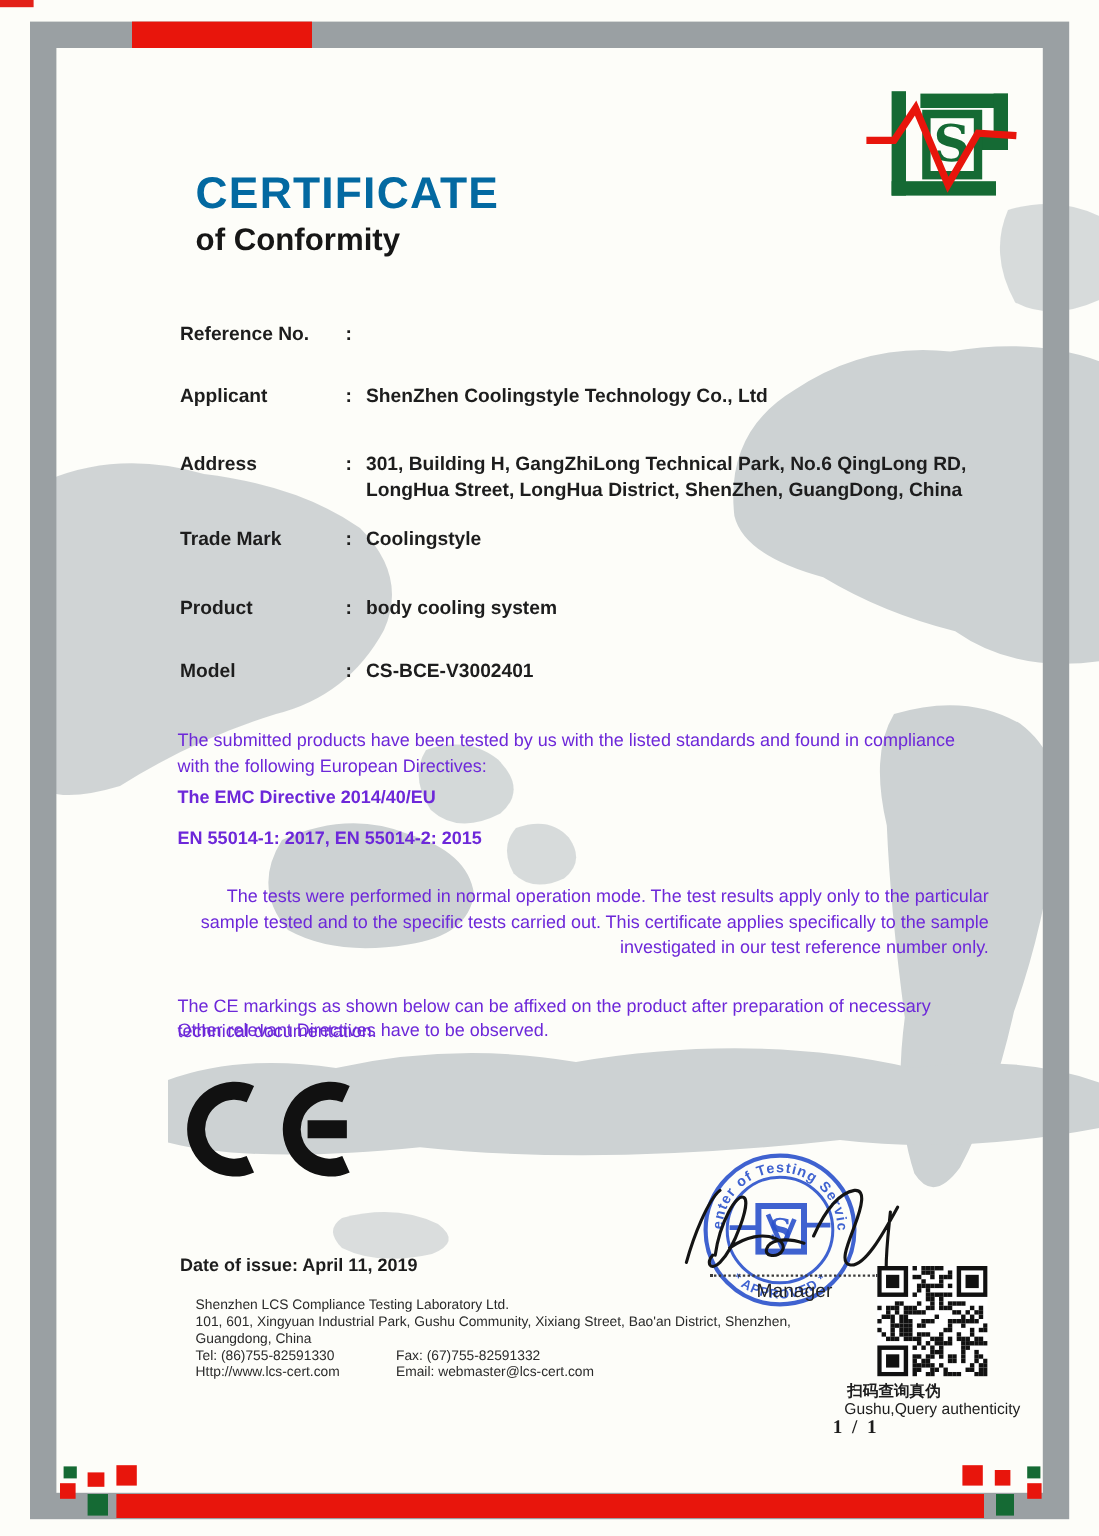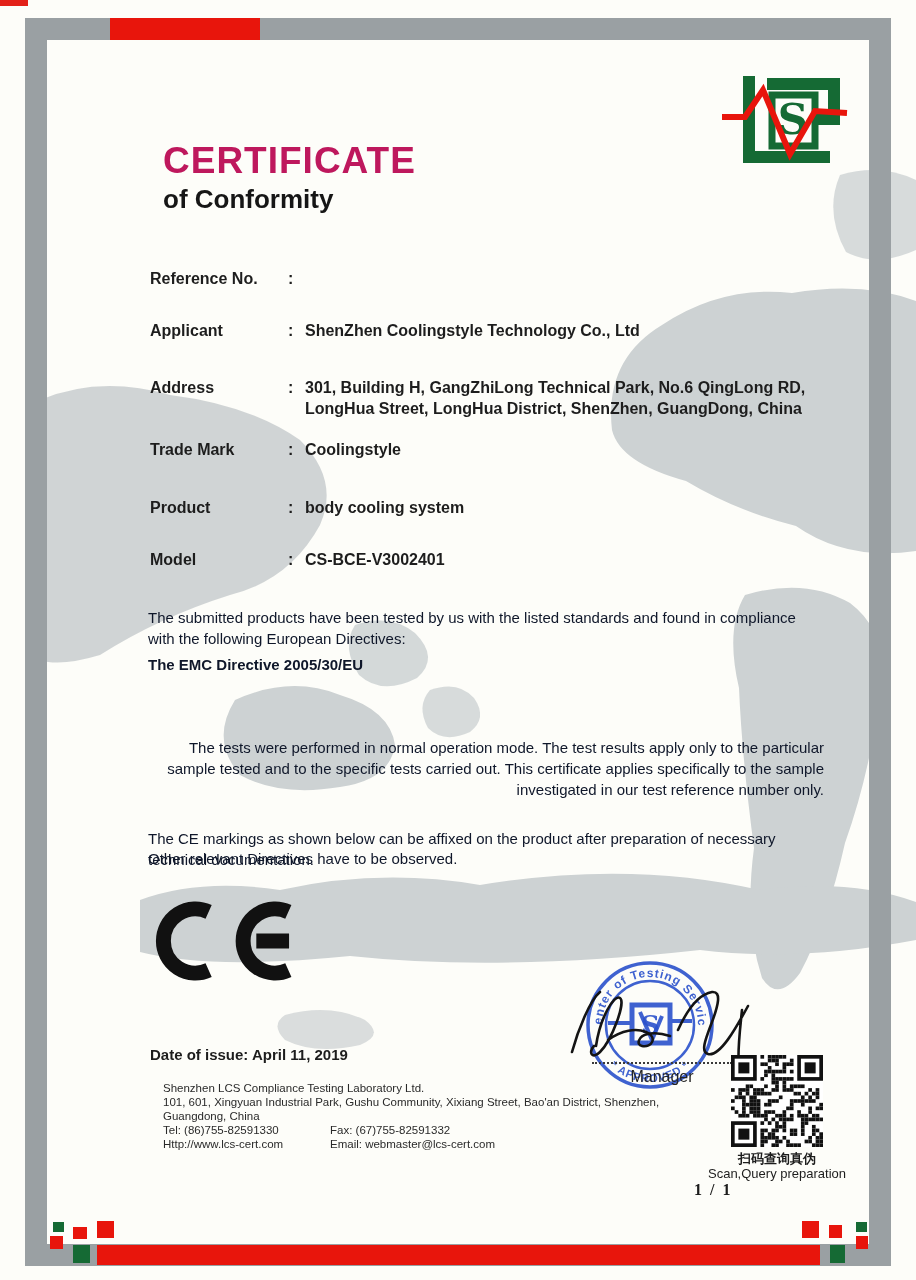--- a/index.html
+++ b/index.html
@@ -14,48 +14,48 @@
   .frame{position:absolute;left:25px;top:18px;width:866px;height:1248px;
          border:22px solid #9aa0a3;box-sizing:border-box;z-index:1;}
   .corner-red{position:absolute;left:0;top:0;width:28px;height:6px;background:#e32119;z-index:1;}
   .top-red{position:absolute;left:110px;top:18px;width:150px;height:22px;background:#e8150c;z-index:2;}
   .bottom-red-bar{position:absolute;left:97px;top:1245px;width:723px;height:20px;background:#e8150c;z-index:2;}
   .sq{position:absolute;z-index:3;}
   
   .logo{position:absolute;left:700px;top:68px;width:180px;height:110px;z-index:2;}
   
   .title{position:absolute;left:163px;top:140px;z-index:2;}
-  .title .main{font-size:37px;font-weight:700;letter-spacing:1px;color:#be185d;}
+  .title .main{font-size:37px;font-weight:700;letter-spacing:1px;color:#0369a1;}
   .title .sub{font-size:26px;font-weight:700;margin-top:2px;color:#161616;}
   
   .fields{position:absolute;left:150px;top:0;z-index:2;width:680px;}
   .field-row{position:absolute;display:flex;font-size:16px;font-weight:700;line-height:21px;}
   .field-row .lbl{width:138px;}
   .field-row .col{width:17px;}
   .field-row .val{width:520px;}
   .fr1{top:268px}.fr2{top:320px}.fr3{top:377px}.fr4{top:439px}.fr5{top:497px}.fr6{top:549px}
   
-  .bodytext{position:absolute;left:148px;width:676px;font-size:15px;line-height:21px;color:#0f172a;z-index:2;}
+  .bodytext{position:absolute;left:148px;width:676px;font-size:15px;line-height:21px;color:#6d28d9;z-index:2;}
   .b-intro{top:607px;}
   .b-dir{top:654px;font-weight:700;}
   .b-std{top:688px;font-weight:700;}
   .b-tests{top:737px;text-align:right;}
   .b-ce{top:828px;}
   .b-other{top:848px;}
   
   .cemark{position:absolute;left:146px;top:886px;z-index:2;}
   
   .dateline{position:absolute;left:150px;top:1046px;font-size:15px;font-weight:700;z-index:3;}
   
   .stampwrap{position:absolute;left:0;top:0;z-index:2;}
   .dotline{position:absolute;left:592px;top:1062px;width:140px;border-bottom:2px dotted #3a3a3a;z-index:3;}
   .manager{position:absolute;left:592px;top:1068px;width:140px;text-align:center;font-size:16px;color:#242424;z-index:3;}
   
   .qr{position:absolute;left:731px;top:1055px;width:92px;height:92px;z-index:4;}
-  .qr-cap-cn{position:absolute;left:706px;top:1150px;width:142px;text-align:center;font-size:13px;font-weight:700;z-index:3;}
+  .qr-cap-cn{position:absolute;left:706px;top:1150px;width:142px;font-size:13px;font-weight:700;z-index:3;}
   .qr-cap-en{position:absolute;left:686px;top:1166px;width:182px;text-align:center;font-size:13px;z-index:3;}
   .pagenum{position:absolute;left:694px;top:1181px;font-size:16px;font-weight:700;letter-spacing:2px;
            font-family:Liberation Serif, serif;z-index:3;}
   
   .footer{position:absolute;left:163px;top:1081px;width:520px;font-size:11.5px;line-height:14px;color:#2a2a2a;z-index:2;}
   .footer .cols{display:flex;}
   .footer .c1{width:167px;}
 </style>
 </head>
 <body>
@@ -135,21 +135,22 @@
       <span class="val">body cooling system</span>
     </div>
     <div class="field-row fr6">
       <span class="lbl">Model</span>
       <span class="col">:</span>
       <span class="val">CS-BCE-V3002401</span>
     </div>
   </div>
 
   <div class="bodytext b-intro">The submitted products have been tested by us with the listed standards and found in compliance with the following European Directives:</div>
-  <div class="bodytext b-dir">The EMC Directive 2005/30/EU</div>
+  <div class="bodytext b-dir">The EMC Directive 2014/40/EU</div>
+  <div class="bodytext b-std">EN 55014-1: 2017, EN 55014-2: 2015</div>
   <div class="bodytext b-tests">The tests were performed in normal operation mode. The test results apply only to the particular sample tested and to the specific tests carried out. This certificate applies specifically to the sample investigated in our test reference number only.</div>
   <div class="bodytext b-ce">The CE markings as shown below can be affixed on the product after preparation of necessary technical documentation.</div>
   <div class="bodytext b-other">Other relevant Directives have to be observed.</div>
 
   <svg class="cemark" width="158" height="110" viewBox="0 0 222 110">
     <g fill="none" stroke="#111111" stroke-width="21">
       <path d="M 88,14 A 45,45 0 1 0 88,96"></path>
       <path d="M 200,14 A 45,45 0 1 0 200,96"></path>
       <path d="M 155,55 H 201"></path>
     </g>
@@ -409,21 +410,21 @@
         <rect x="60" y="96" width="4" height="4"></rect>
         <rect x="64" y="96" width="4" height="4"></rect>
         <rect x="68" y="96" width="4" height="4"></rect>
         <rect x="72" y="96" width="4" height="4"></rect>
         <rect x="88" y="96" width="4" height="4"></rect>
         <rect x="92" y="96" width="4" height="4"></rect>
         <rect x="96" y="96" width="4" height="4"></rect>
       </g>
   </svg>
   <div class="qr-cap-cn">扫码查询真伪</div>
-  <div class="qr-cap-en">Scan,Query preparation</div>
+  <div class="qr-cap-en">Gushu,Query authenticity</div>
   <div class="pagenum">1 / 1</div>
 
   <div class="footer">
     <div>Shenzhen LCS Compliance Testing Laboratory Ltd.</div>
     <div>101, 601, Xingyuan Industrial Park, Gushu Community, Xixiang Street, Bao'an District, Shenzhen,</div>
     <div>Guangdong, China</div>
     <div class="cols">
       <span class="c1">Tel: (86)755-82591330</span>
       <span>Fax: (67)755-82591332</span>
     </div>

